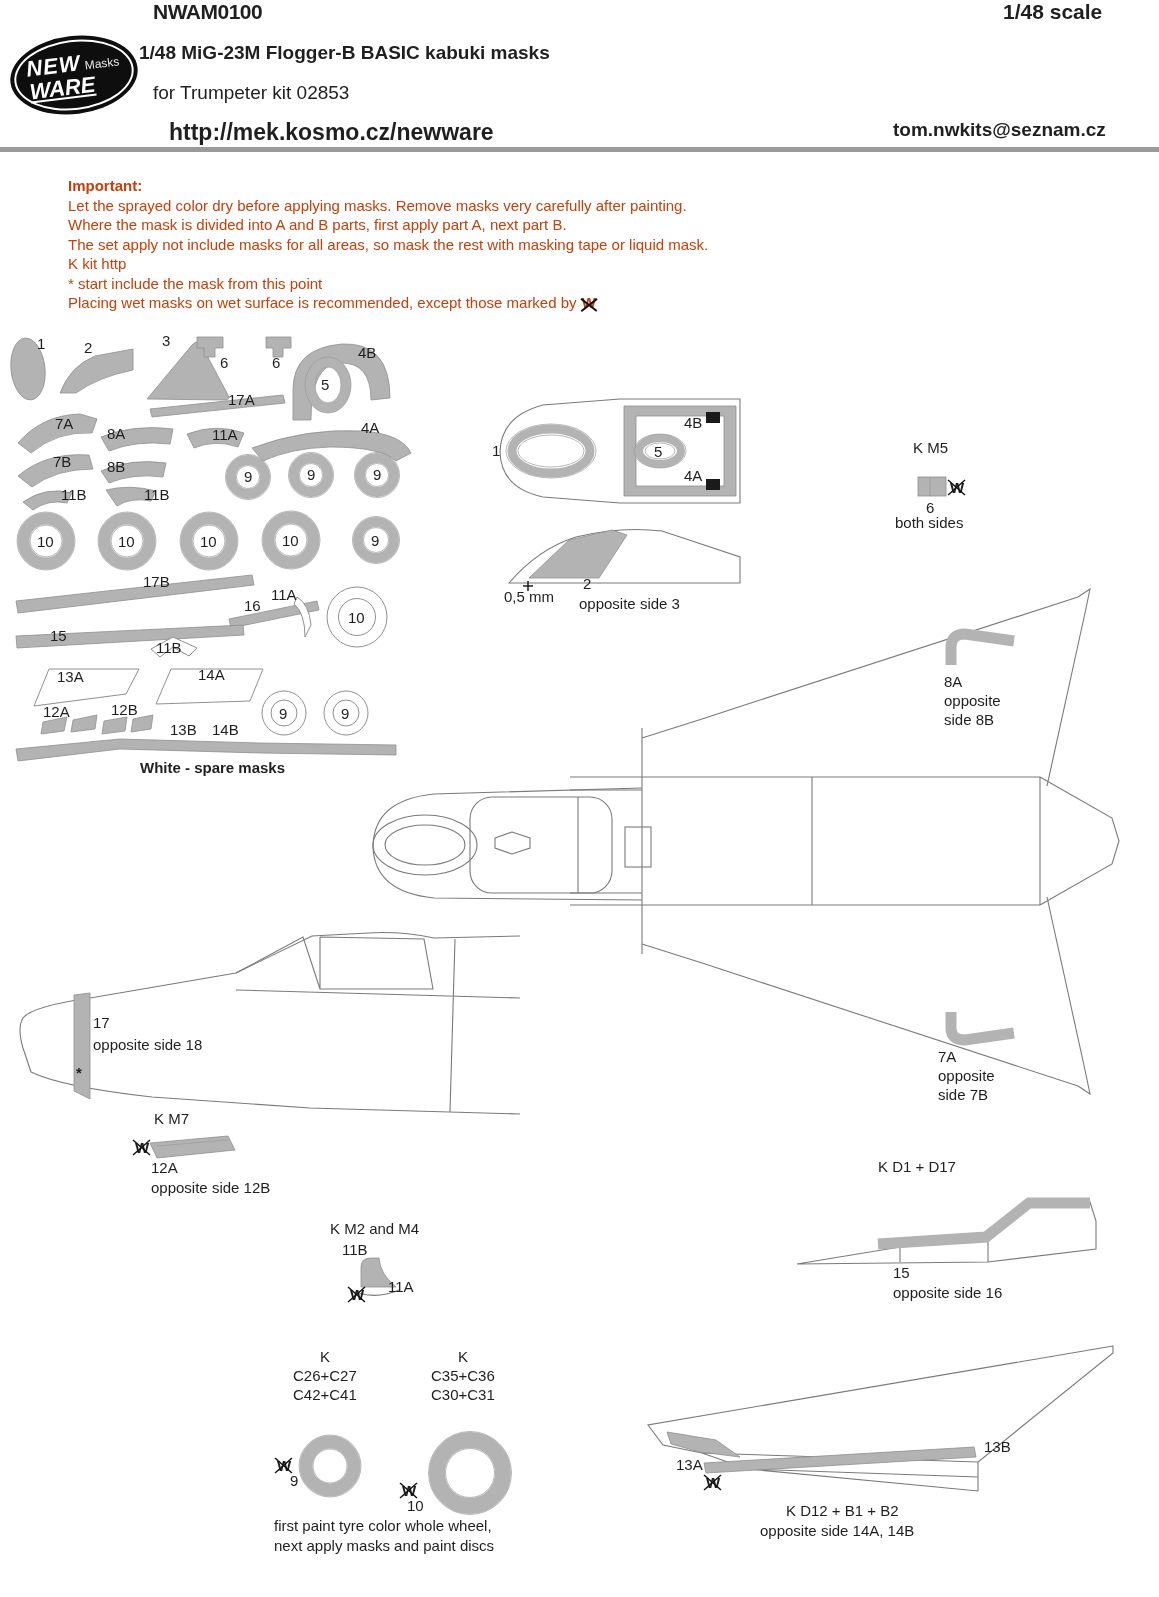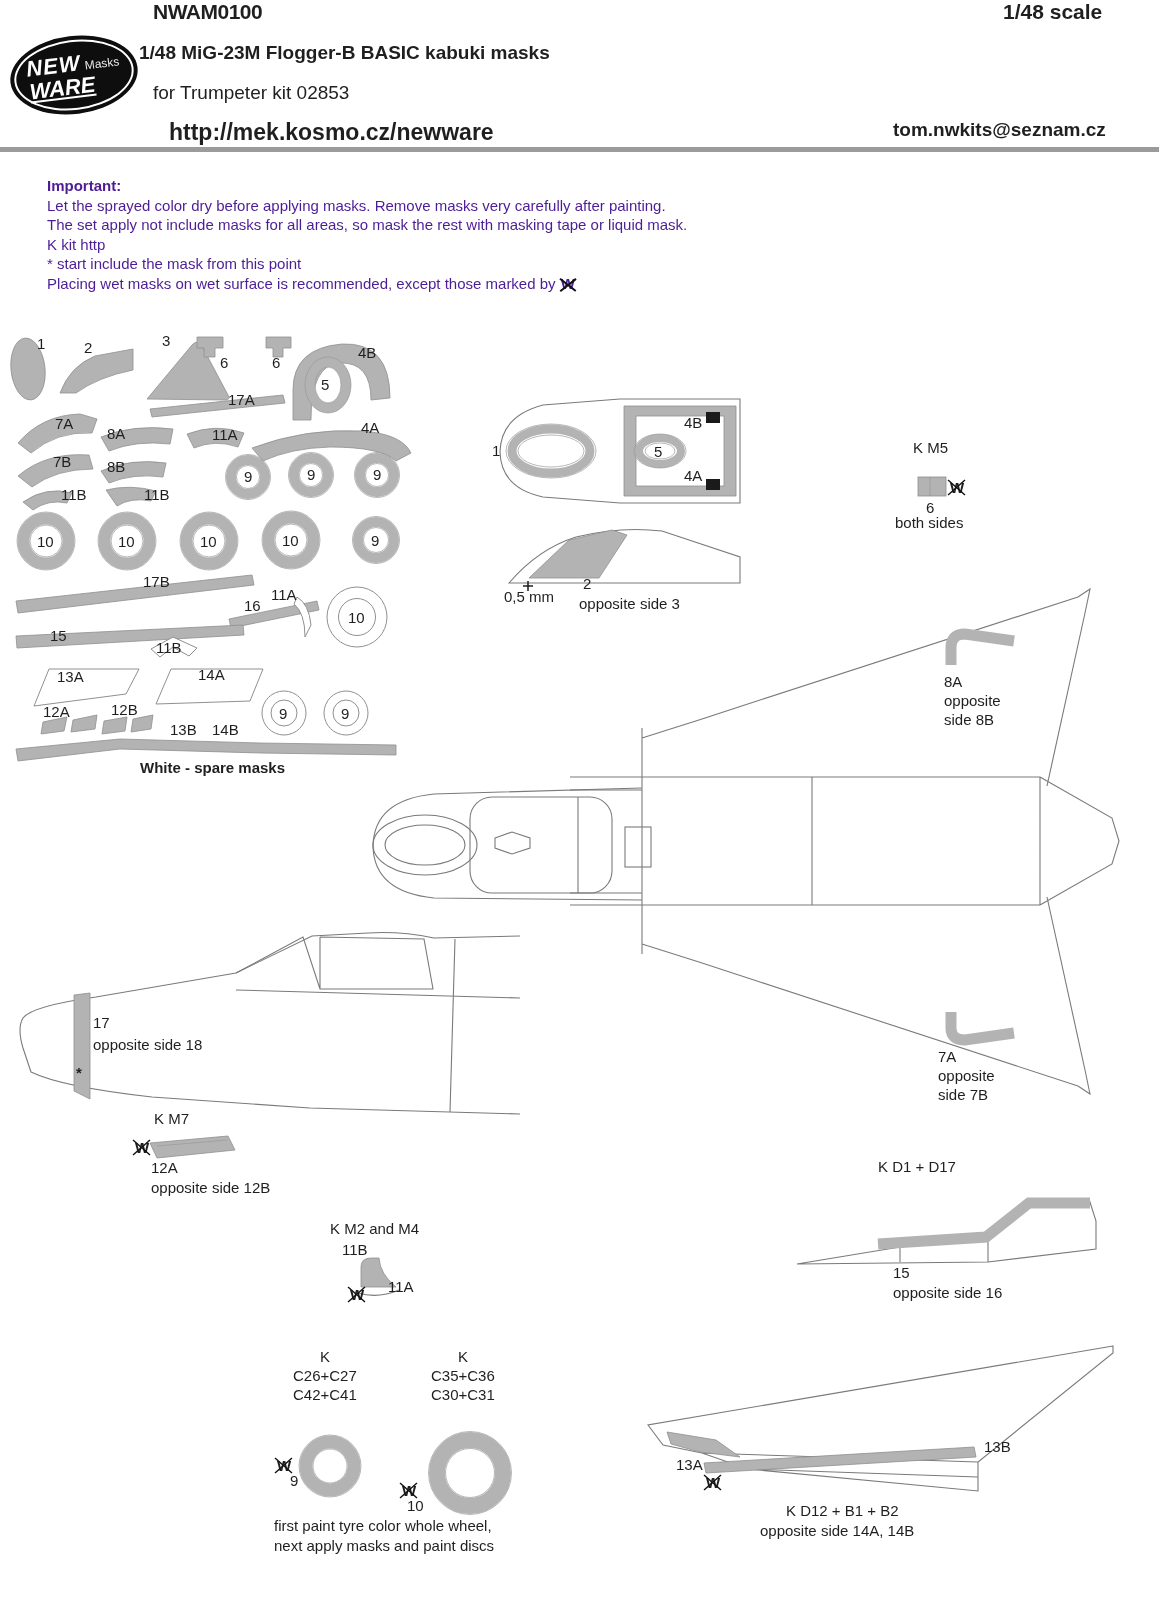--- a/index.html
+++ b/index.html
@@ -15,21 +15,21 @@
   .logo-ware{font-style:italic;font-weight:bold;font-size:22px;text-decoration:underline;
              margin-top:-3px;margin-right:26px;}
   .h-code{position:absolute;left:153px;top:0;font-size:21px;font-weight:bold;letter-spacing:-0.5px;}
   .h-scale{position:absolute;left:1003px;top:0;font-size:21px;font-weight:bold;}
   .h-title{position:absolute;left:139px;top:42px;font-size:19px;font-weight:bold;}
   .h-sub{position:absolute;left:153px;top:82px;font-size:19px;font-weight:normal;}
   .h-url{position:absolute;left:153px;top:119px;font-size:23px;font-weight:bold;margin-left:16px;}
   .h-email{position:absolute;left:893px;top:119px;font-size:19px;font-weight:bold;text-align:right;}
   .divider{position:absolute;left:0;top:147px;width:1159px;height:5px;background:#9b9b9b;}
   
-  .instructions{position:absolute;left:47px;top:176px;font-size:15px;line-height:19.5px;color:#4c1d95;}
+  .instructions{position:absolute;left:68px;top:176px;font-size:15px;line-height:19.5px;color:#c2410c;}
   .instructions .t{font-weight:bold;}
   .w-icon{position:relative;display:inline-block;font-weight:bold;padding:0 1px;}
   .w-icon::before,.w-icon::after{content:"";position:absolute;left:-2px;right:-2px;top:55%;
         height:1.6px;background:#111;}
   .w-icon::before{transform:rotate(38deg);}
   .w-icon::after{transform:rotate(-38deg);}
   
   .art{position:absolute;left:0;top:0;}
   .art text{font-size:15px;fill:#1f1f1f;font-family:"Liberation Sans",sans-serif;}
   .art text.b{font-weight:bold;}
@@ -57,20 +57,21 @@
   <div class="h-scale">1/48 scale</div>
   <div class="h-title">1/48 MiG-23M Flogger-B BASIC kabuki masks</div>
   <div class="h-sub">for Trumpeter kit 02853</div>
   <div class="h-url">http://mek.kosmo.cz/newware</div>
   <div class="h-email">tom.nwkits@seznam.cz</div>
   <div class="divider"></div>
 
   <div class="instructions">
     <div class="t">Important:</div>
     <div>Let the sprayed color dry before applying masks. Remove masks very carefully after painting.</div>
+    <div>Where the mask is divided into A and B parts, first apply part A, next part B.</div>
     <div>The set apply not include masks for all areas, so mask the rest with masking tape or liquid mask.</div>
     <div>K kit http</div>
     <div>*  start include the mask from this point</div>
     <div>
       <span>Placing wet masks on wet surface is recommended, except those marked by</span>
       <span class="w-icon"><span>W</span></span>
     </div>
   </div>
 
   <svg class="art" width="1159" height="1597" viewBox="0 0 1159 1597">

